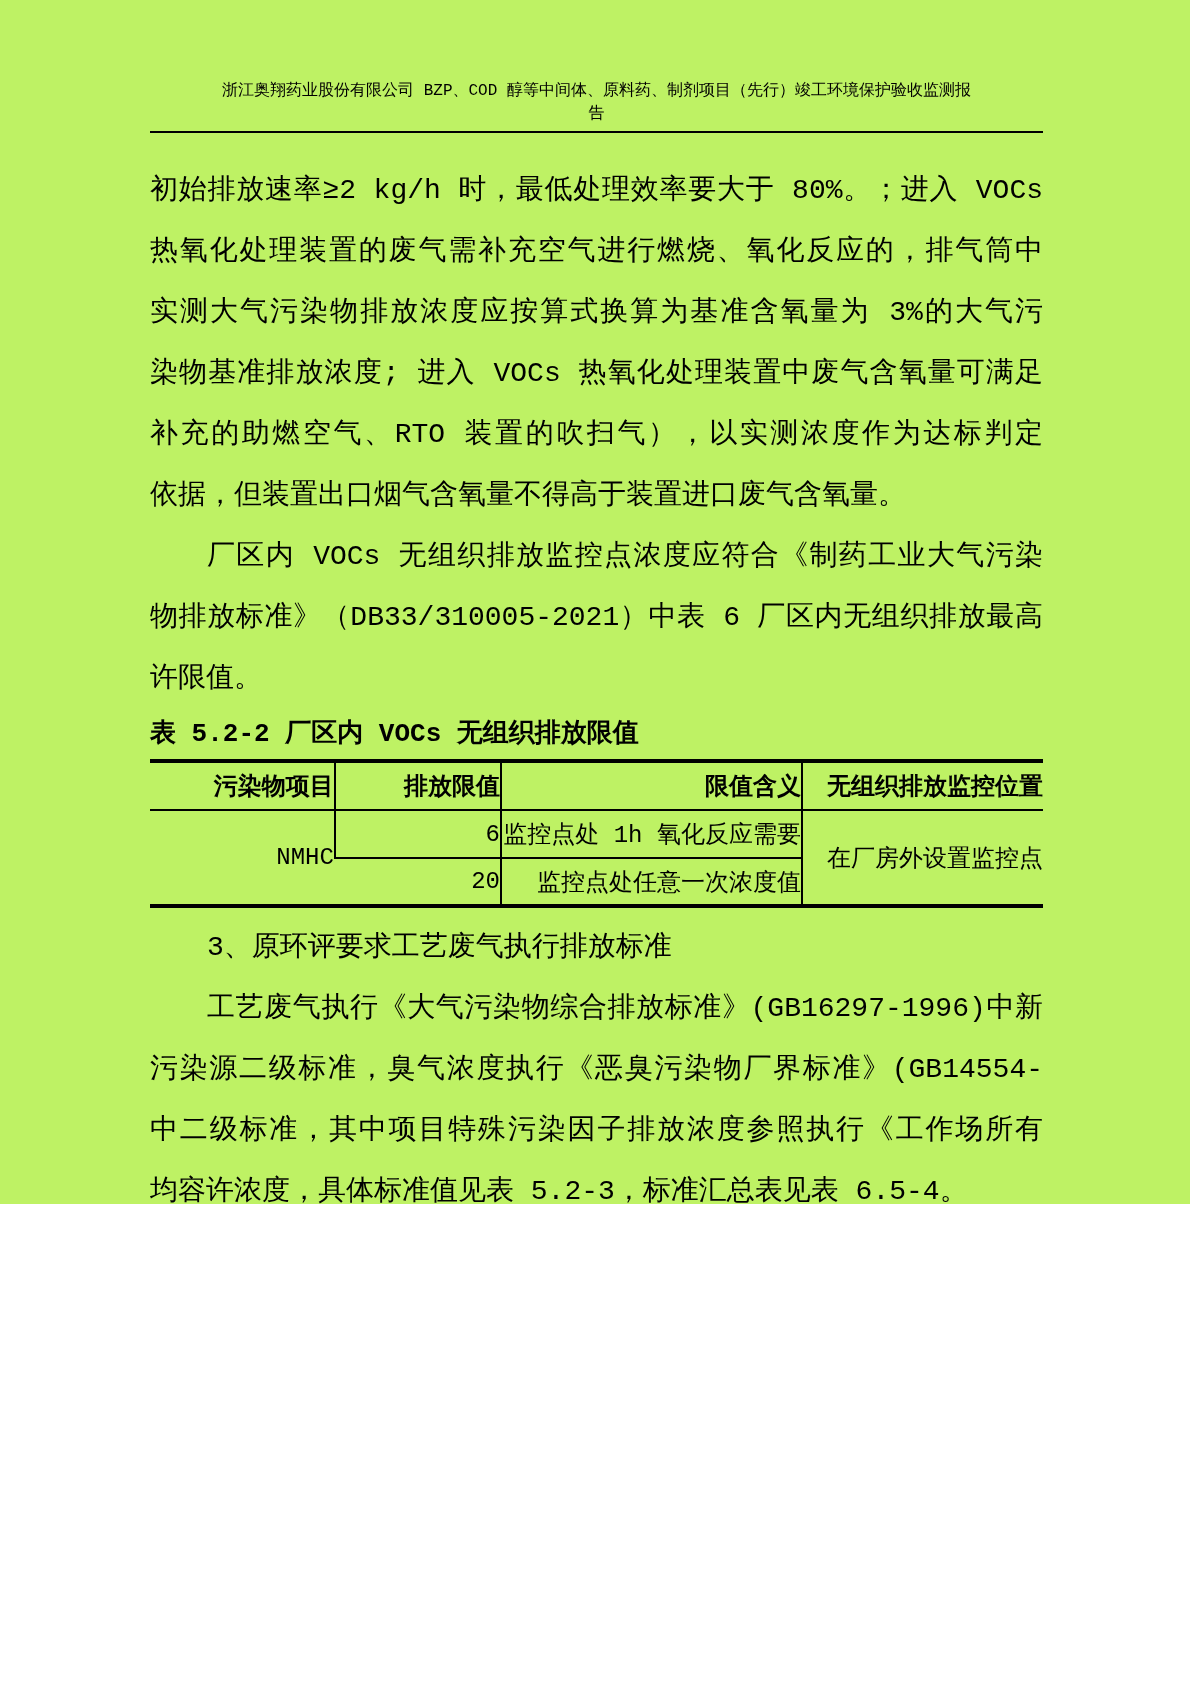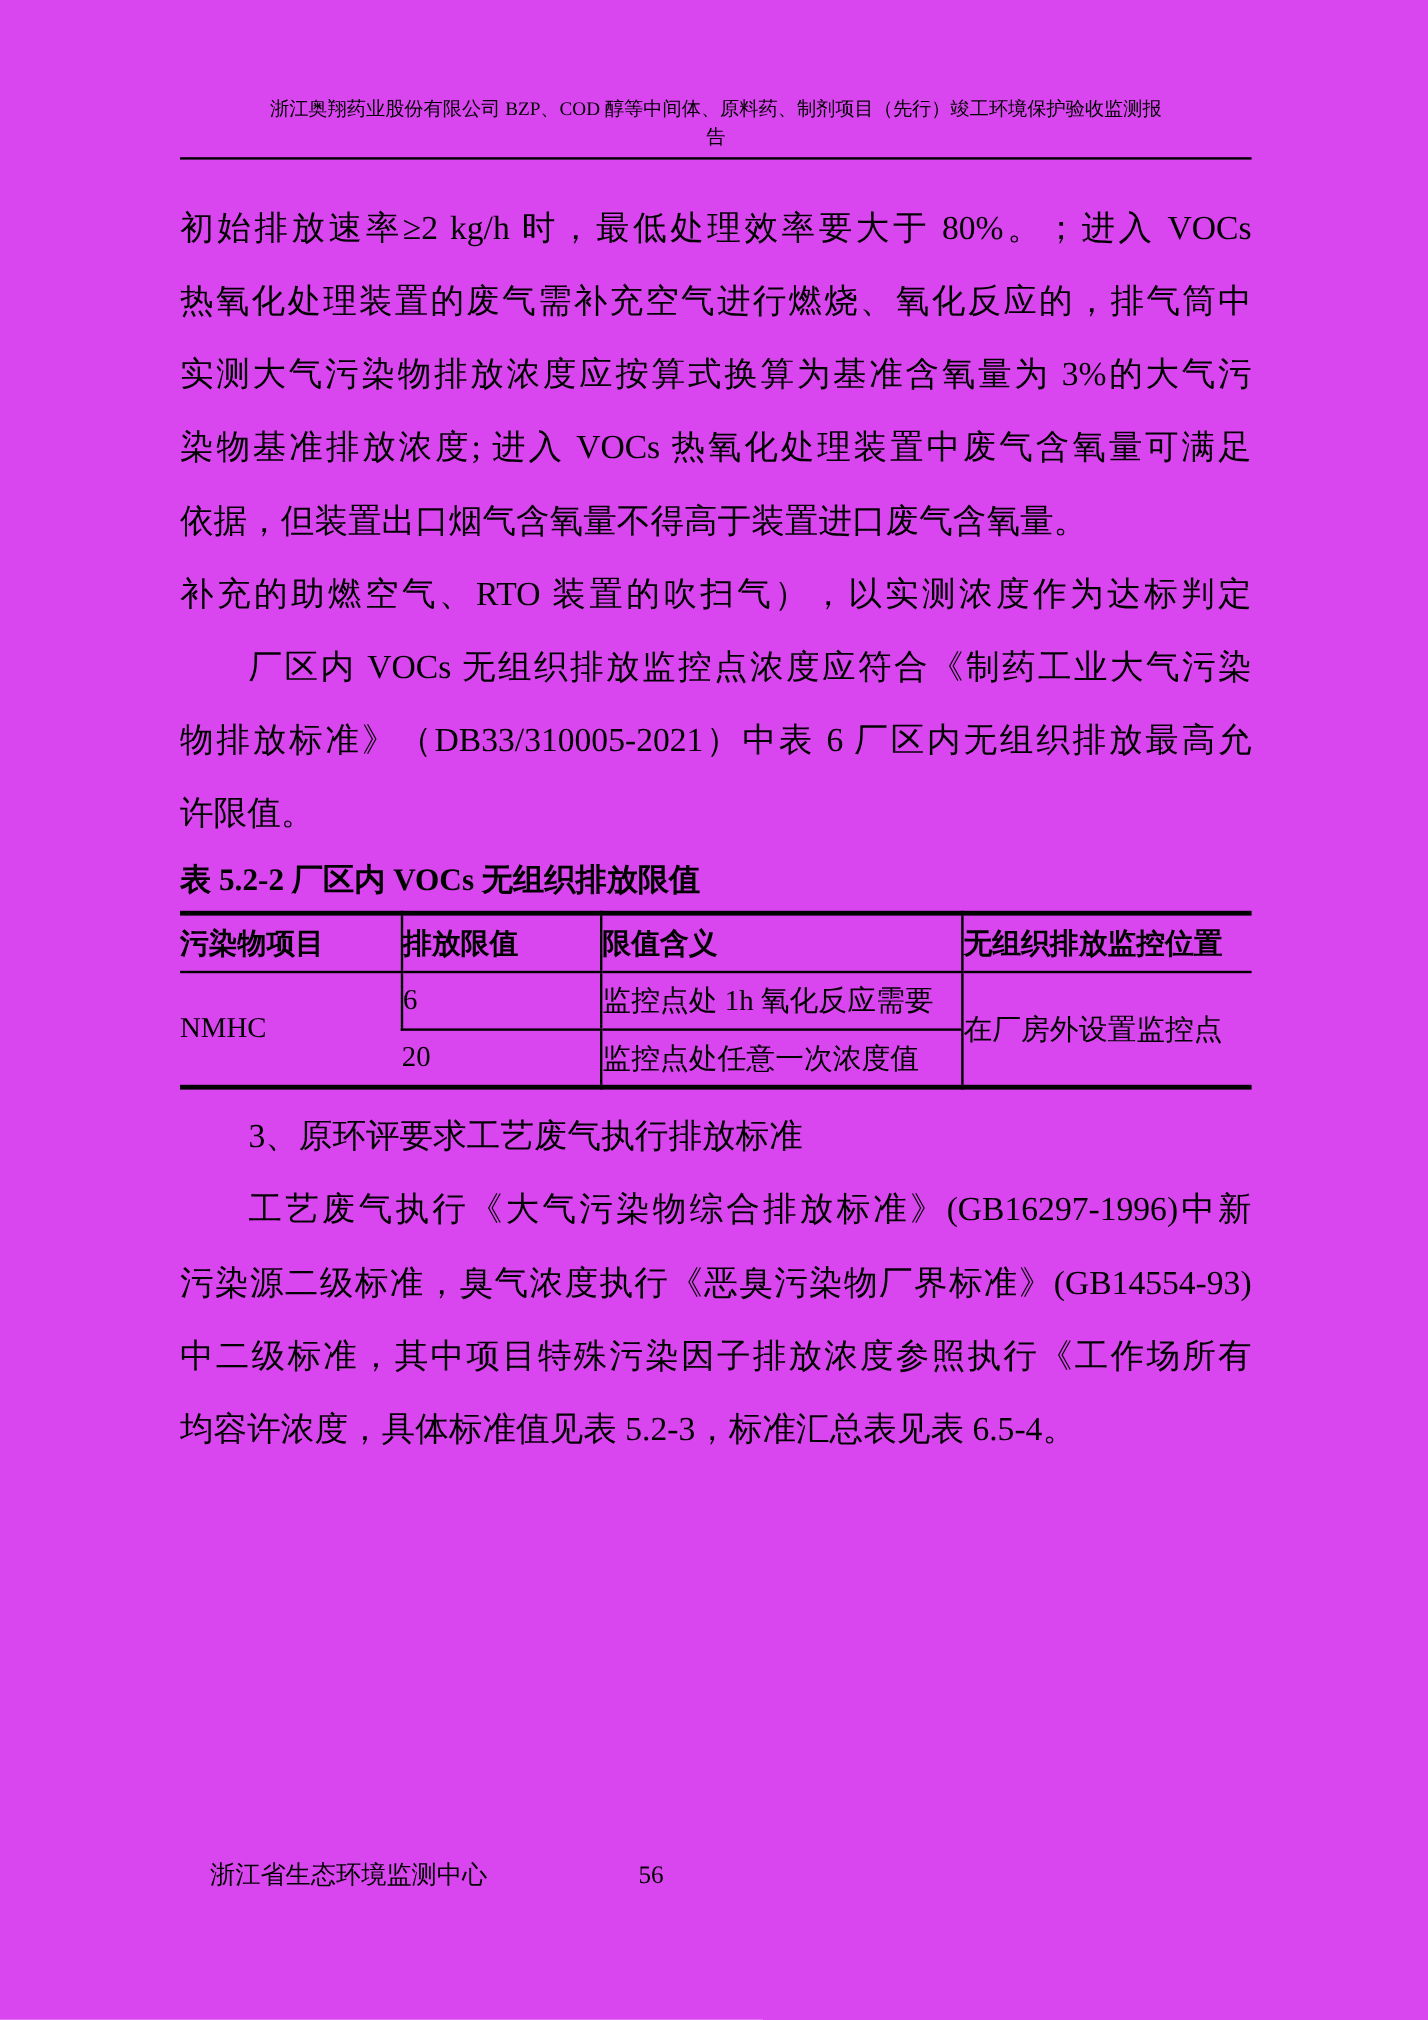--- a/index.html
+++ b/index.html
@@ -1,21 +1,21 @@
 <!DOCTYPE html>
 <html><head>
 <meta charset="utf-8">
 <style>
   html,body { margin:0; padding:0; }
   .page {
     position:relative;
-    width:1190px; height:1683px;
-    background:#d946ef;
+    width:1190px; height:1204px;
+    background:#bef264;
     color:#000;
-    font-family:Liberation Serif, serif;
+    font-family:Liberation Mono, monospace;
     overflow:hidden;
   }
   
   .doc-header {
     position:absolute; top:80px; left:150px; width:893px;
     text-align:center; font-size:16px; line-height:23px;
     border-bottom:2px solid #000; padding-bottom:5px;
   }
   
   .content {
@@ -32,21 +32,21 @@
   .table-caption {
     height:50px; line-height:50px;
     text-align:left; font-weight:bold; font-size:26px;
   }
   table.limits-table {
     width:893px; border-collapse:collapse; table-layout:fixed;
     border-top:4px solid #000; border-bottom:4px solid #000;
     font-size:24px;
   }
   table.limits-table td {
-    text-align:left; vertical-align:middle;
+    text-align:right; vertical-align:middle;
     border-left:2px solid #000; padding:0;
   }
   table.limits-table td:first-child { border-left:none; }
   table.limits-table tr.head { height:49px; }
   table.limits-table tr.head td { border-bottom:2px solid #000; font-weight:bold; }
   table.limits-table tr.datarow { height:48px; }
   table.limits-table td.sub { border-bottom:2px solid #000; }
   .section-heading {
     height:60px; line-height:60px; margin-top:10px;
     text-indent:57px; font-size:28px;
@@ -65,22 +65,22 @@
     <div>浙江奥翔药业股份有限公司 BZP、COD 醇等中间体、原料药、制剂项目（先行）竣工环境保护验收监测报</div>
     <div>告</div>
   </div>
 
   <div class="content">
 
     <div class="line">初始排放速率≥2 kg/h  时，最低处理效率要大于 80%。；进入 VOCs</div>
     <div class="line">热氧化处理装置的废气需补充空气进行燃烧、氧化反应的，排气筒中</div>
     <div class="line">实测大气污染物排放浓度应按算式换算为基准含氧量为 3%的大气污</div>
     <div class="line">染物基准排放浓度; 进入 VOCs 热氧化处理装置中废气含氧量可满足</div>
+    <div class="line">补充的助燃空气、RTO  装置的吹扫气），以实测浓度作为达标判定</div>
     <div class="line flush">依据，但装置出口烟气含氧量不得高于装置进口废气含氧量。</div>
-    <div class="line">补充的助燃空气、RTO  装置的吹扫气），以实测浓度作为达标判定</div>
 
     <div class="line indent">厂区内 VOCs 无组织排放监控点浓度应符合《制药工业大气污染</div>
     <div class="line">物排放标准》（DB33/310005-2021）中表 6 厂区内无组织排放最高允</div>
     <div class="line flush">许限值。</div>
 
     <div class="table-caption">表 5.2-2 厂区内 VOCs 无组织排放限值</div>
 
     <table class="limits-table">
       <colgroup>
         <col class="col1">

